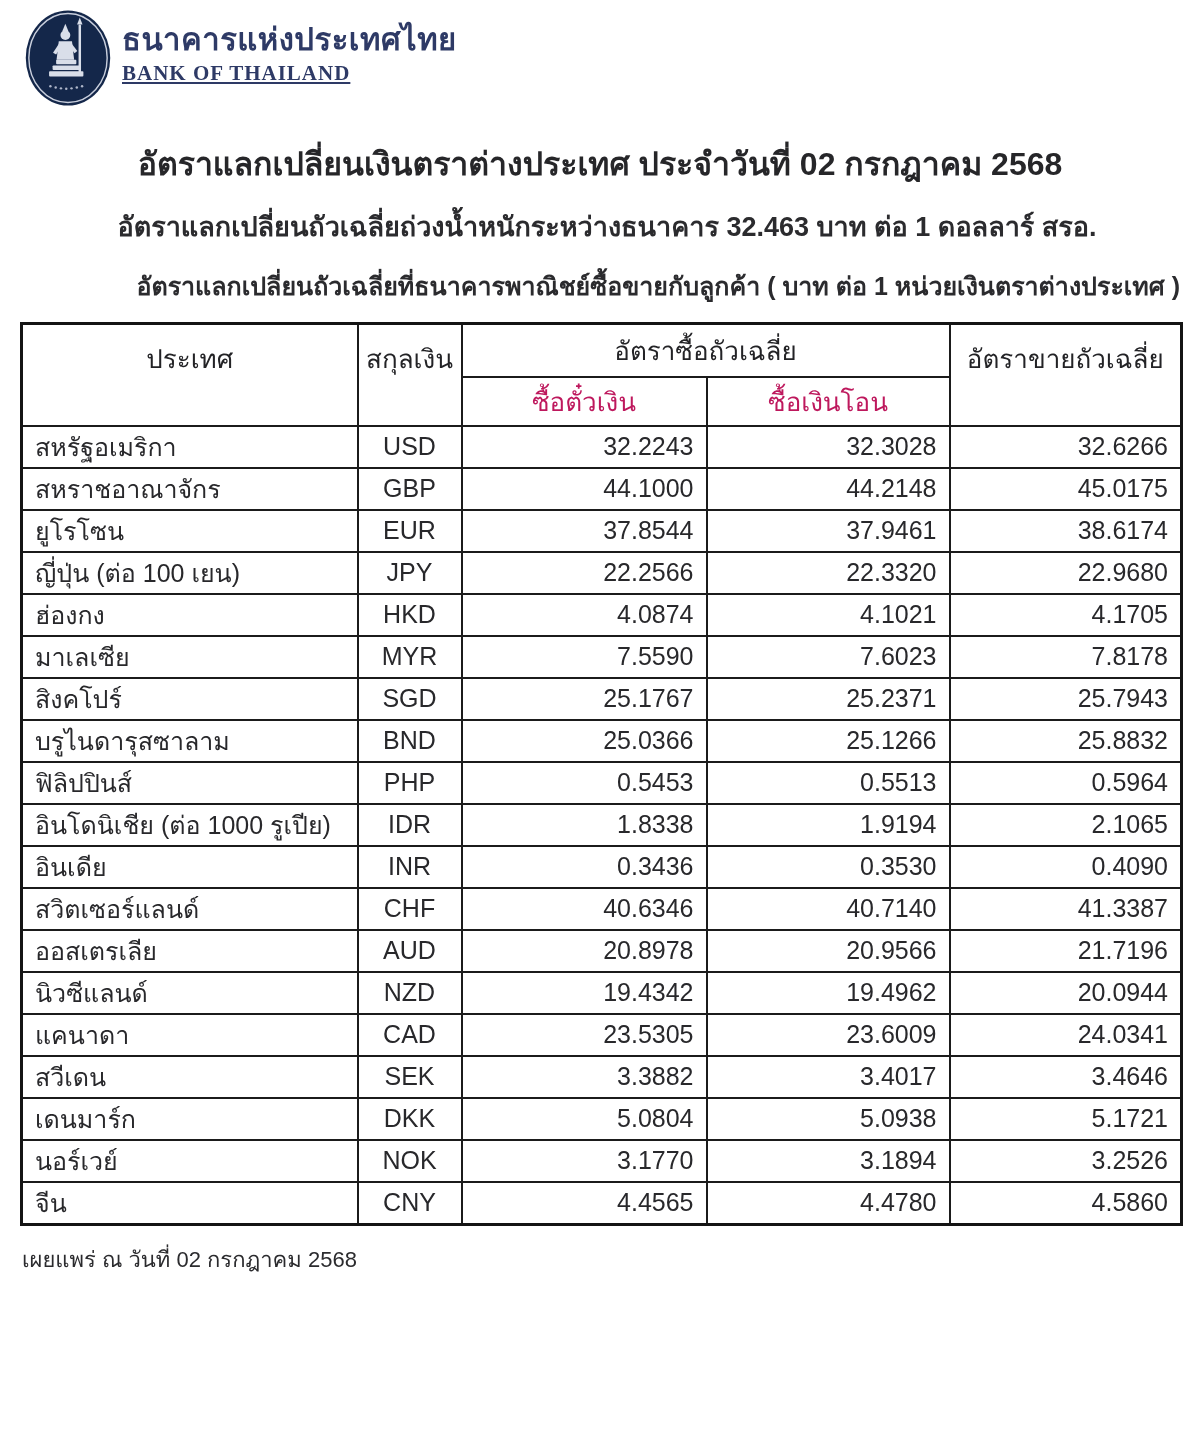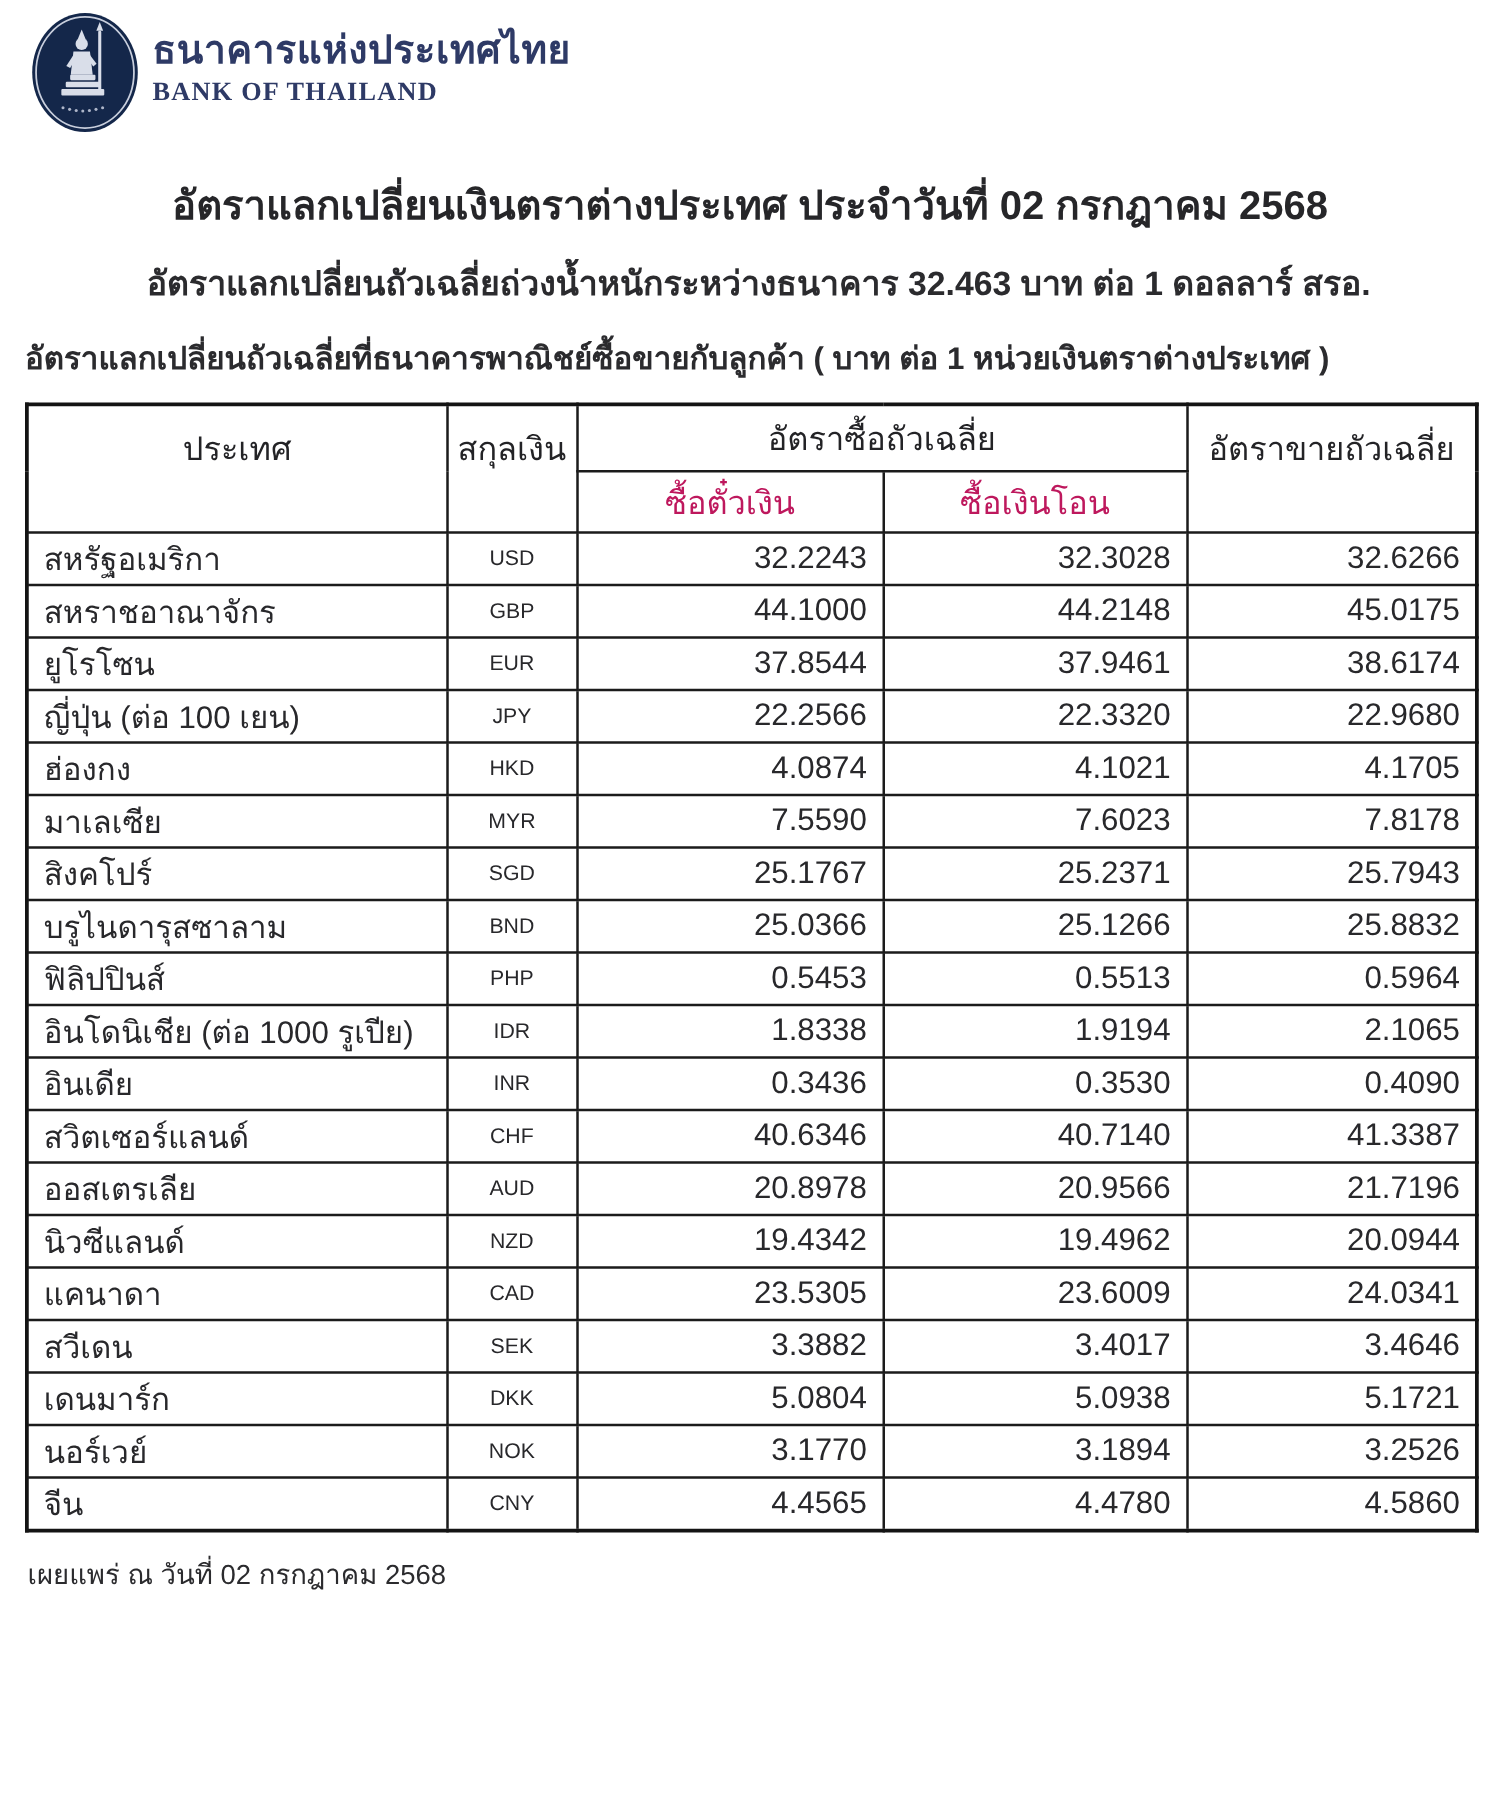--- a/index.html
+++ b/index.html
@@ -29,20 +29,21 @@
     letter-spacing: 0.5px;
     line-height: 1.15;
   }
   .brand-en {
     font-family: "Liberation Serif", "DejaVu Serif", serif;
     font-size: 21px;
     font-weight: 700;
     color: #2e3a66;
     letter-spacing: 1px;
     margin-top: 3px;
+    text-decoration: underline;
   }
 
   
   .title {
     text-align: center;
     font-size: 32px;
     font-weight: 700;
     color: #262629;
     margin-top: 20px;
   }
@@ -52,20 +53,21 @@
     font-weight: 600;
     color: #2b2b2e;
     margin-top: 16px;
     padding-left: 14px;
   }
   .note {
     font-size: 25px;
     font-weight: 600;
     color: #2b2b2e;
     margin: 18px 20px 12px 20px;
+    text-align: right;
   }
 
   
   table.rates {
     width: 1160px;
     margin: 16px 20px;
     border-collapse: collapse;
     table-layout: fixed;
   }
   table.rates th, table.rates td {
@@ -94,21 +96,21 @@
   }
   td.c-country {
     text-align: left;
     padding-left: 12px;
     font-size: 25px;
     height: 36px;
     color: #28282b;
   }
   td.c-currency {
     text-align: center;
-    font-size: 17px;
+    font-size: 25px;
     color: #28282b;
   }
   td.c-num {
     text-align: right;
     padding-right: 12px;
     font-size: 25px;
     color: #28282b;
     font-variant-numeric: tabular-nums;
     border-radius: 17px;
   }

